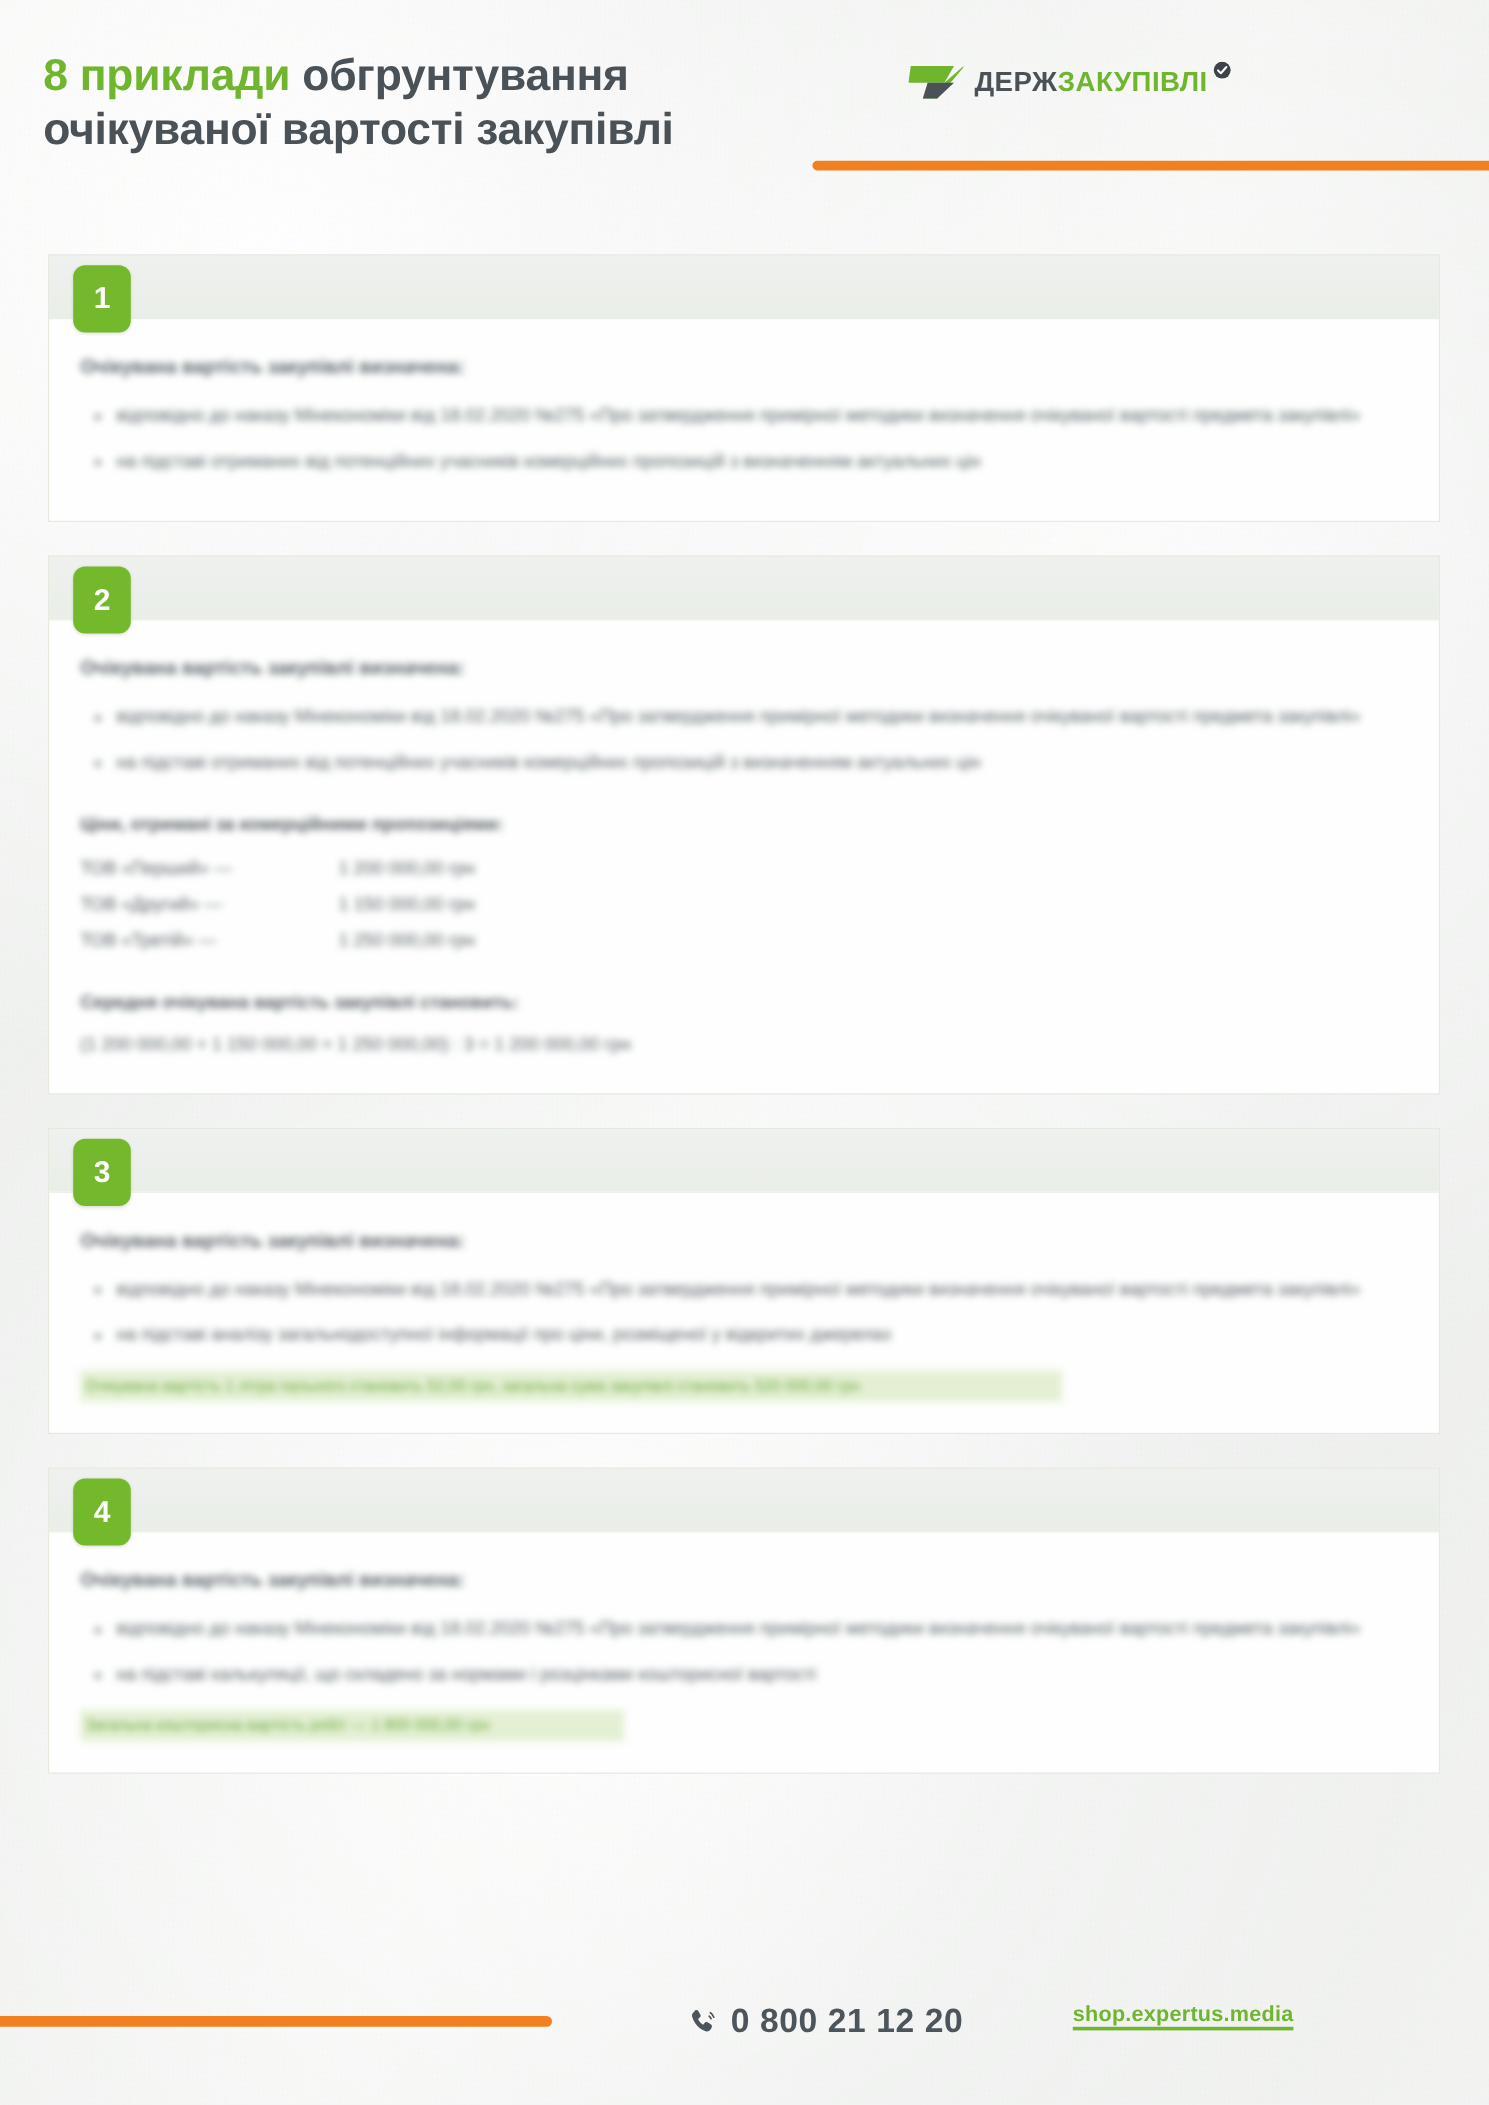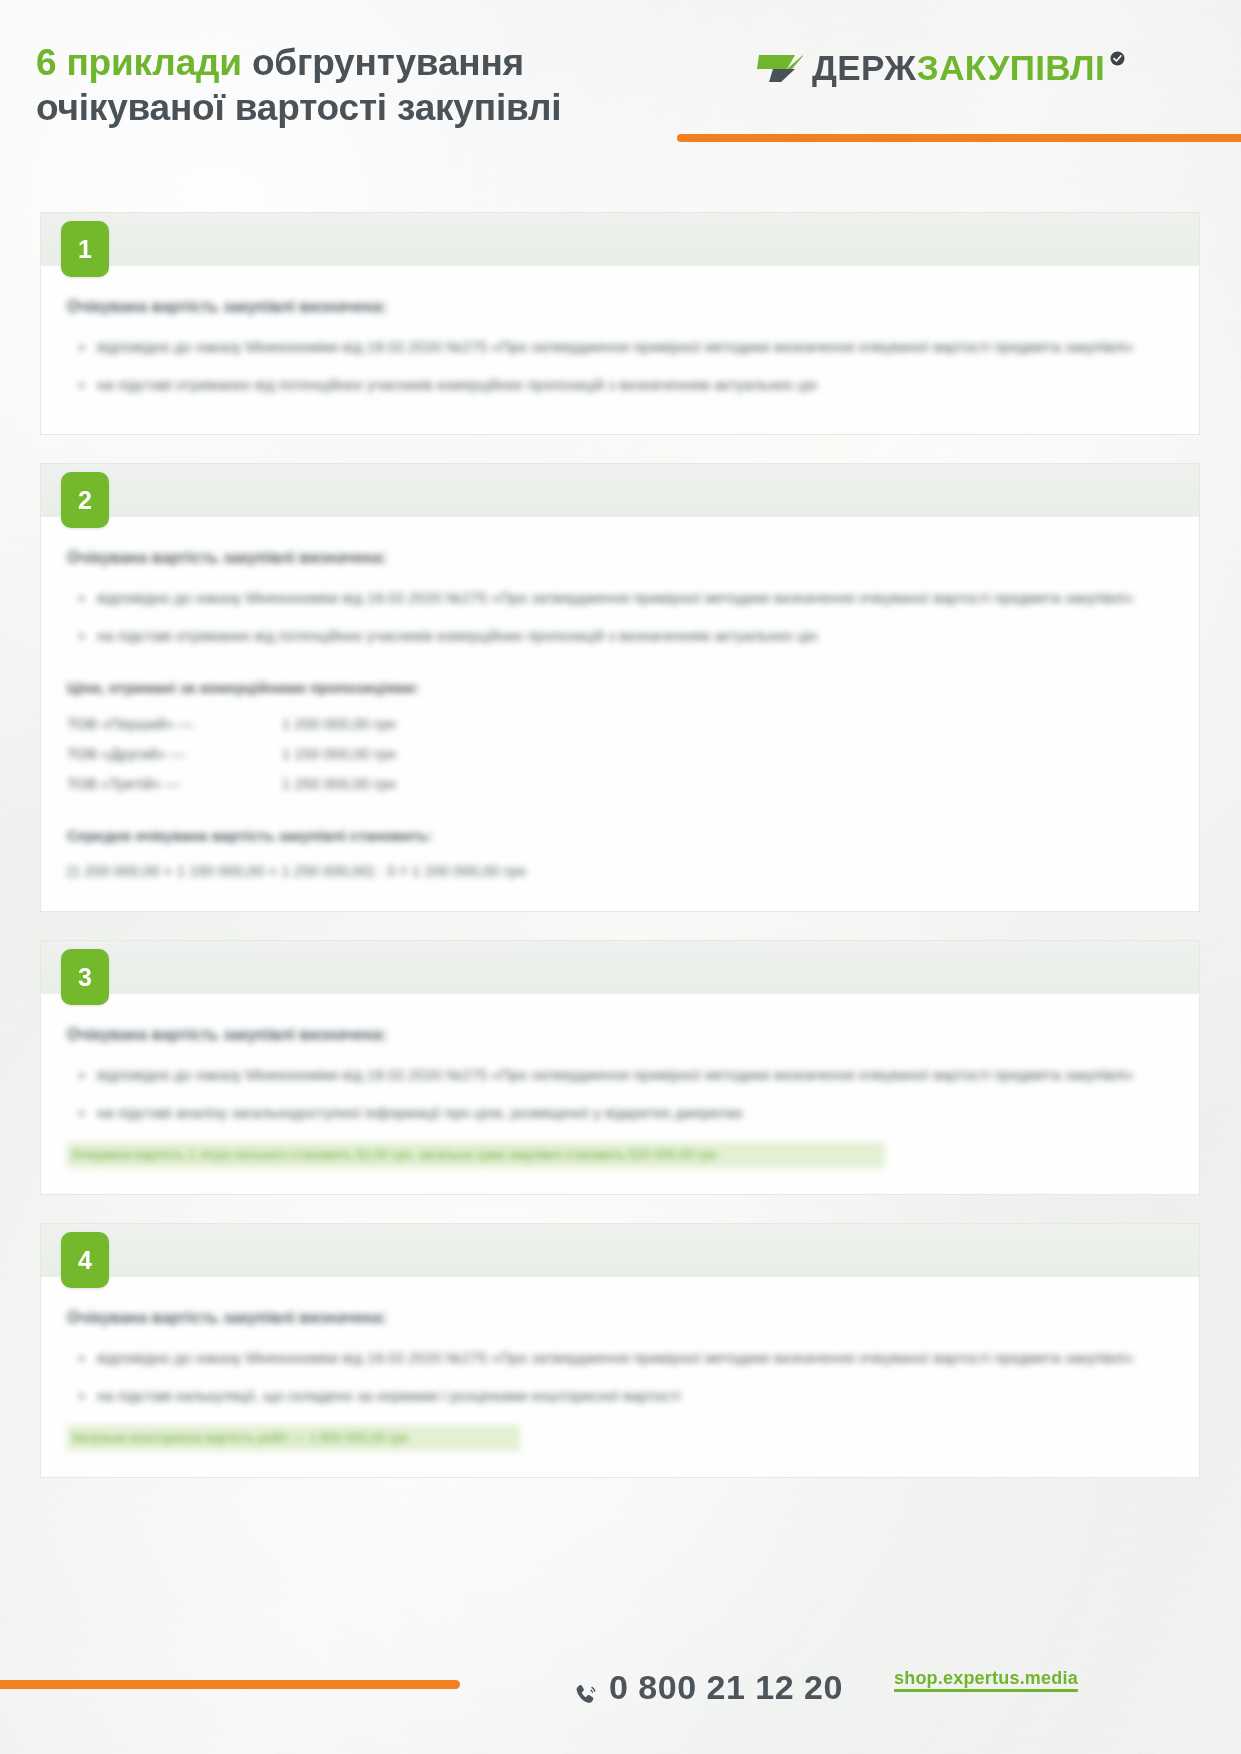--- a/index.html
+++ b/index.html
@@ -72,21 +72,21 @@
     align-items: center;
     height: 36px;
   }
   .logo-mark {
     width: 46px;
     height: 30px;
     position: relative;
     margin-right: 9px;
   }
   .logo-word {
-    font-size: 35px;
+    font-size: 23px;
     font-weight: 800;
     letter-spacing: 0.4px;
     line-height: 30px;
     white-space: nowrap;
   }
   .logo-word .w1 { color: #4a5258; }
   .logo-word .w2 { color: #6fb52e; }
   .logo-tm {
     margin-left: 5px;
     width: 15px;
@@ -234,21 +234,21 @@
     background: #f08020;
     border-radius: 0 5px 5px 0;
   }
   .footer-phone {
     position: absolute;
     left: 575px;
     top: 8px;
     display: flex;
     align-items: center;
     color: #4d555c;
-    font-size: 34px;
+    font-size: 28px;
     font-weight: 700;
     letter-spacing: 0.5px;
   }
   .phone-icon {
     width: 22px;
     height: 24px;
     margin-right: 12px;
   }
   .footer-site {
     position: absolute;
@@ -266,21 +266,21 @@
 </head>
 <body>
 
 <div class="page-bg"></div>
 
 <div class="content">
 
   <div class="header">
 
     <div class="page-title">
-      <span class="accent">6 приклади</span><span> обгрунтування</span><br>
+      <span class="accent">8 приклади</span><span> обгрунтування</span><br>
       <span>очікуваної вартості закупівлі</span>
     </div>
 
     <div class="logo">
       <span class="logo-mark">
         <svg width="46" height="30" viewBox="0 0 46 30">
           <polygon points="2,2 38,2 30,16 0,16" fill="#6fb52e"></polygon>
           <polygon points="30,16 46,2 46,3 24,29 12,29" fill="#6fb52e"></polygon>
           <polygon points="16,16 38,16 24,29 12,29" fill="#4a5258"></polygon>
         </svg>

